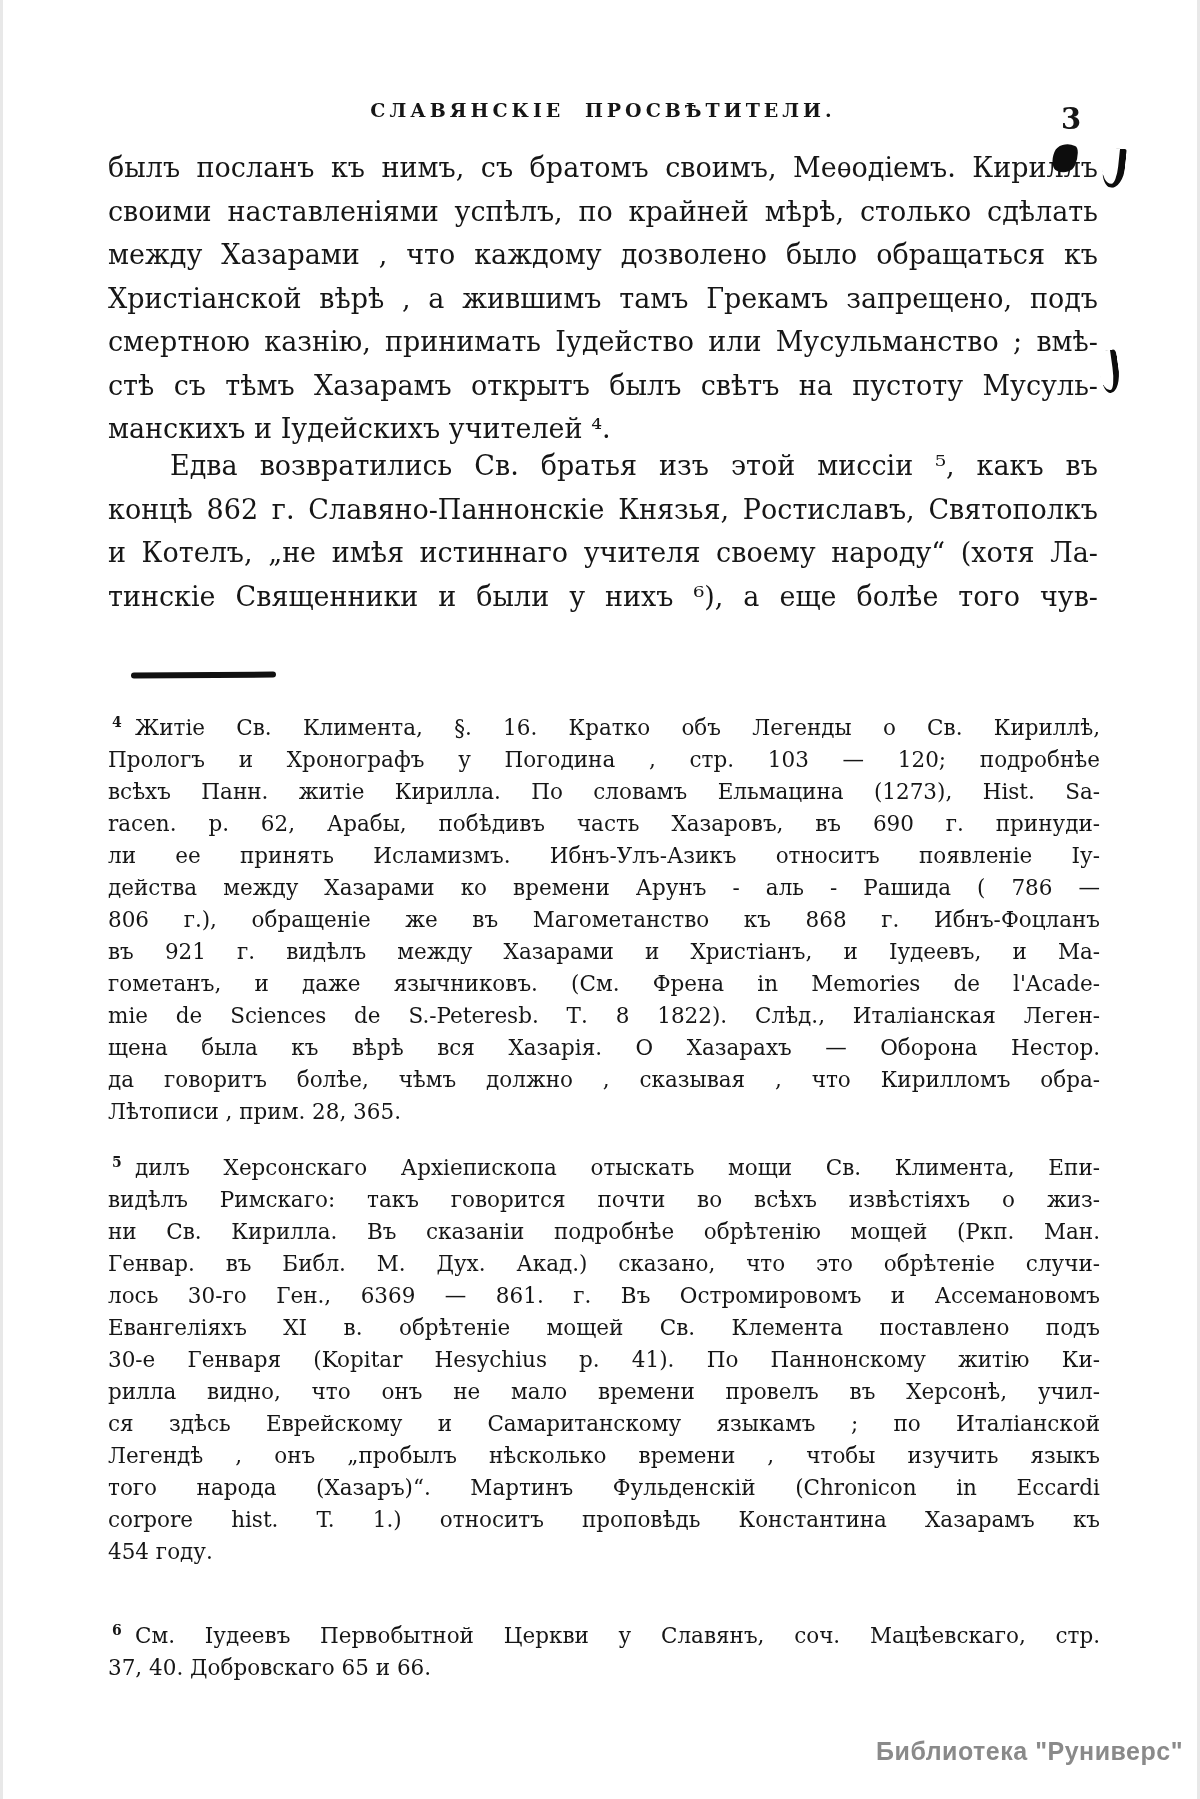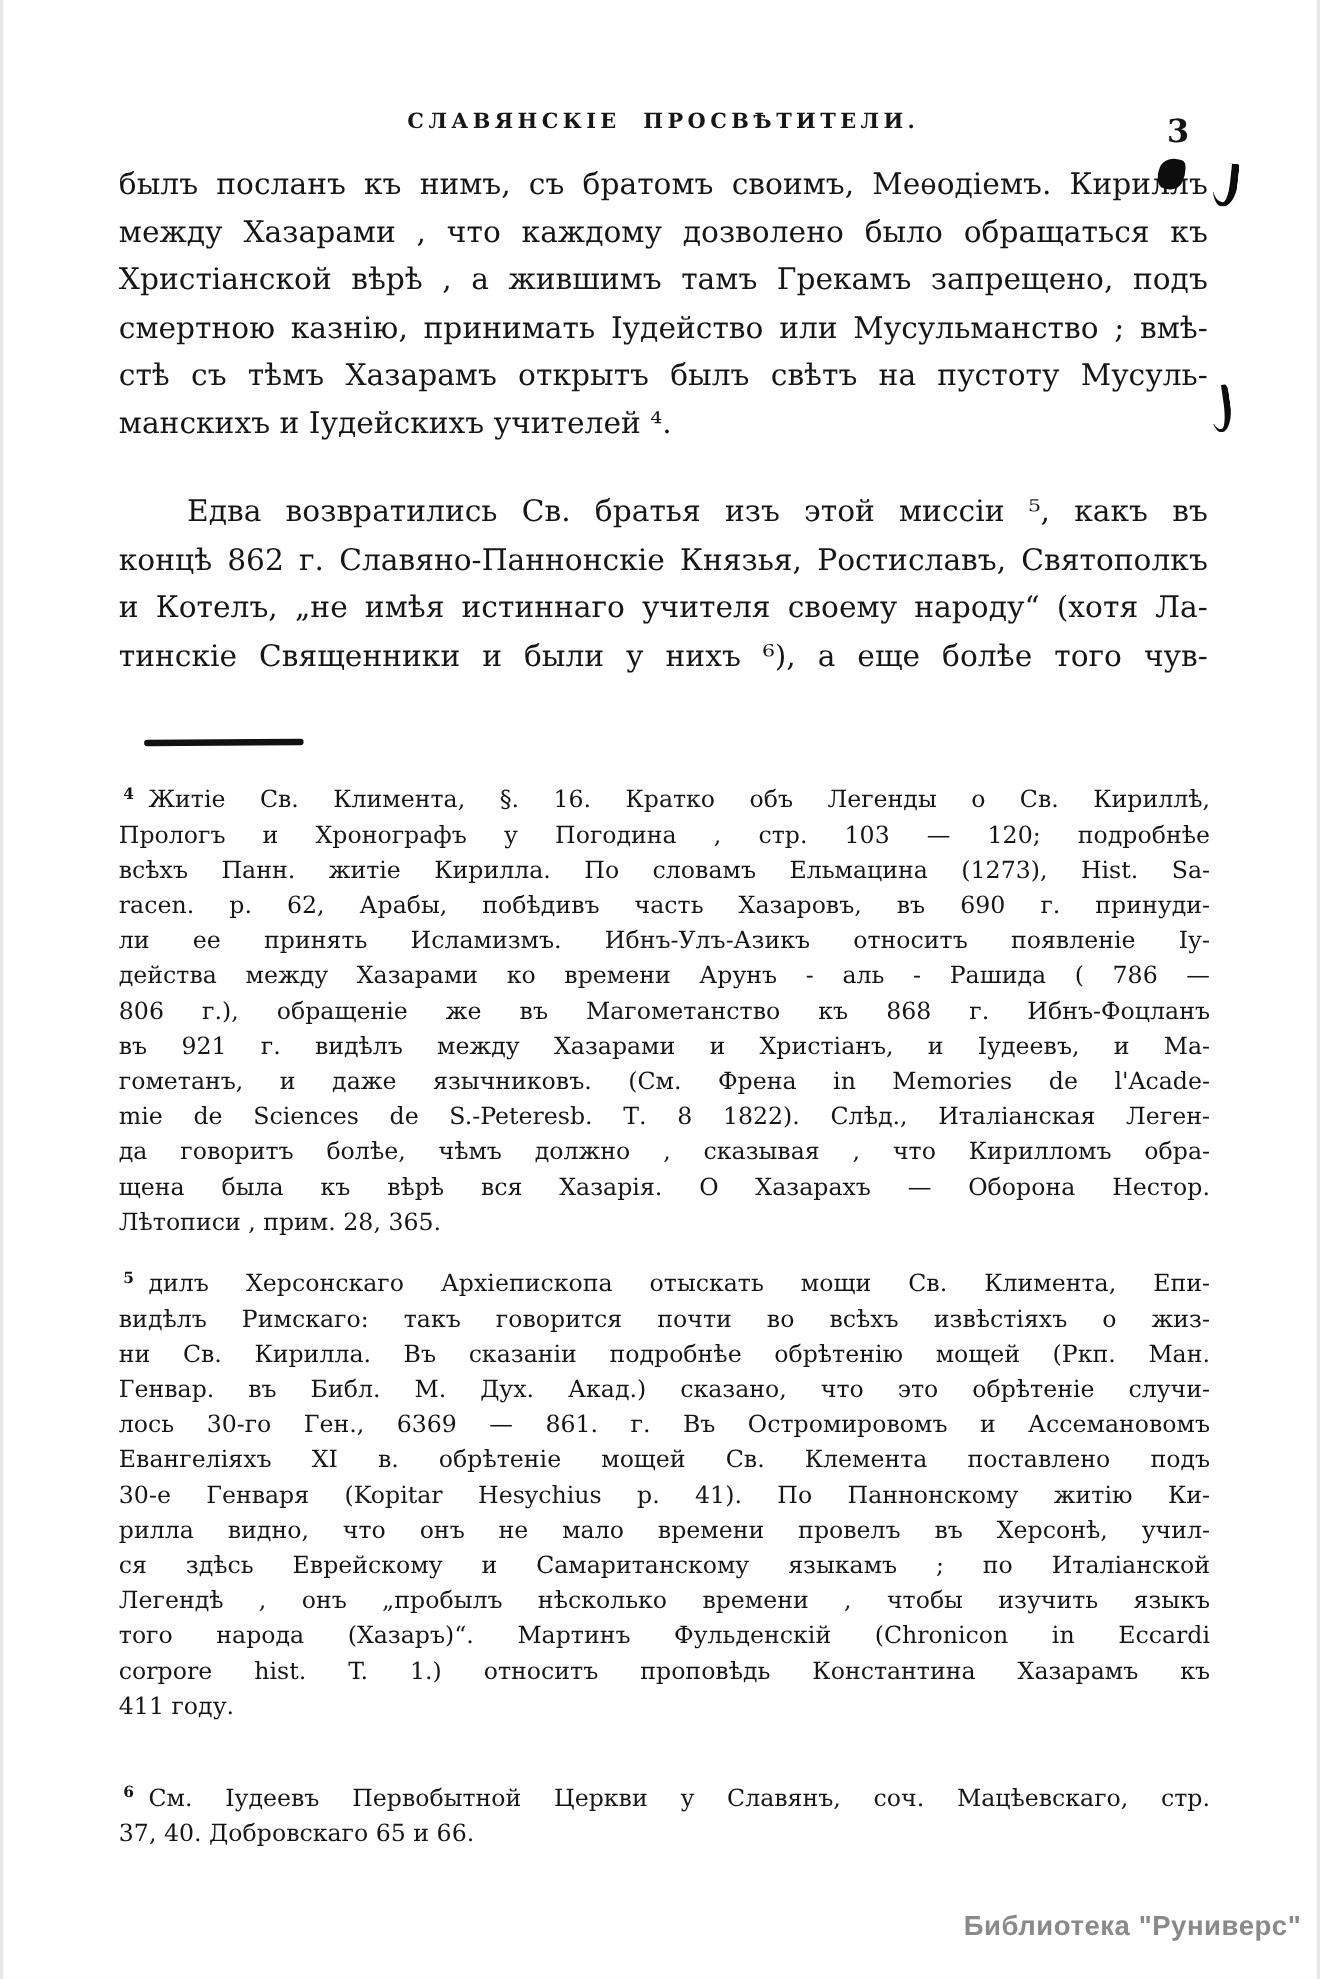--- a/index.html
+++ b/index.html
@@ -84,20 +84,21 @@
 <body>
 
 <div class="page">
 
   <div class="header-title">СЛАВЯНСКІЕ ПРОСВѢТИТЕЛИ.</div>
 
   <div class="page-number">3</div>
 
   <div class="para p1 ragged">
       <div class="tline">былъ посланъ къ нимъ, съ братомъ своимъ, Меѳодіемъ. Кириллъ</div>
+      <div class="tline">своими наставленіями успѣлъ, по крайней мѣрѣ, столько сдѣлать</div>
       <div class="tline">между Хазарами , что каждому дозволено было обращаться къ</div>
       <div class="tline">Христіанской вѣрѣ , а жившимъ тамъ Грекамъ запрещено, подъ</div>
       <div class="tline">смертною казнію, принимать Іудейство или Мусульманство ; вмѣ-</div>
       <div class="tline">стѣ съ тѣмъ Хазарамъ открытъ былъ свѣтъ на пустоту Мусуль-</div>
       <div class="tline">манскихъ и Іудейскихъ учителей ⁴.</div>
     </div>
 
   <div class="para p2">
       <div class="tline">Едва возвратились Св. братья изъ этой миссіи ⁵, какъ въ</div>
       <div class="tline">концѣ 862 г. Славяно-Паннонскіе Князья, Ростиславъ, Святополкъ</div>
@@ -113,42 +114,42 @@
         <div class="tline">Житіе Св. Климента, §. 16. Кратко объ Легенды о Св. Кириллѣ,</div>
         <div class="tline">Прологъ и Хронографъ у Погодина , стр. 103 — 120; подробнѣе</div>
         <div class="tline">всѣхъ Панн. житіе Кирилла. По словамъ Ельмацина (1273), Hist. Sa-</div>
         <div class="tline">racen. p. 62, Арабы, побѣдивъ часть Хазаровъ, въ 690 г. принуди-</div>
         <div class="tline">ли ее принять Исламизмъ. Ибнъ-Улъ-Азикъ относитъ появленіе Іу-</div>
         <div class="tline">действа между Хазарами ко времени Арунъ - аль - Рашида ( 786 —</div>
         <div class="tline">806 г.), обращеніе же въ Магометанство къ 868 г. Ибнъ-Фоцланъ</div>
         <div class="tline">въ 921 г. видѣлъ между Хазарами и Христіанъ, и Іудеевъ, и Ма-</div>
         <div class="tline">гометанъ, и даже язычниковъ. (См. Френа in Memories de l'Acade-</div>
         <div class="tline">mie de Sciences de S.-Peteresb. Т. 8 1822). Слѣд., Италіанская Леген-</div>
+        <div class="tline">щена была къ вѣрѣ вся Хазарія. О Хазарахъ — Оборона Нестор.</div>
         <div class="tline">да говоритъ болѣе, чѣмъ должно , сказывая , что Кирилломъ обра-</div>
-        <div class="tline">щена была къ вѣрѣ вся Хазарія. О Хазарахъ — Оборона Нестор.</div>
         <div class="tline">Лѣтописи , прим. 28, 365.</div>
       </div>
   </div>
 
   <div class="footnote fn5 ragged">
     <span class="fn-marker">5</span>
     <div class="fn-lines">
         <div class="tline">дилъ Херсонскаго Архіепископа отыскать мощи Св. Климента, Епи-</div>
         <div class="tline">видѣлъ Римскаго: такъ говорится почти во всѣхъ извѣстіяхъ о жиз-</div>
         <div class="tline">ни Св. Кирилла. Въ сказаніи подробнѣе обрѣтенію мощей (Ркп. Ман.</div>
         <div class="tline">Генвар. въ Библ. М. Дух. Акад.) сказано, что это обрѣтеніе случи-</div>
         <div class="tline">лось 30-го Ген., 6369 — 861. г. Въ Остромировомъ и Ассемановомъ</div>
         <div class="tline">Евангеліяхъ XI в. обрѣтеніе мощей Св. Клемента поставлено подъ</div>
         <div class="tline">30-е Генваря (Kopitar Hesychius p. 41). По Паннонскому житію Ки-</div>
         <div class="tline">рилла видно, что онъ не мало времени провелъ въ Херсонѣ, учил-</div>
         <div class="tline">ся здѣсь Еврейскому и Самаританскому языкамъ ; по Италіанской</div>
         <div class="tline">Легендѣ , онъ „пробылъ нѣсколько времени , чтобы изучить языкъ</div>
         <div class="tline">того народа (Хазаръ)“. Мартинъ Фульденскій (Chronicon in Eccardi</div>
         <div class="tline">corpore hist. T. 1.) относитъ проповѣдь Константина Хазарамъ къ</div>
-        <div class="tline">411 году.</div>
+        <div class="tline">454 году.</div>
       </div>
   </div>
 
   <div class="footnote fn6 ragged">
     <span class="fn-marker">6</span>
     <div class="fn-lines">
         <div class="tline">См. Іудеевъ Первобытной Церкви у Славянъ, соч. Мацѣевскаго, стр.</div>
         <div class="tline">37, 40. Добровскаго 65 и 66.</div>
       </div>
   </div>

